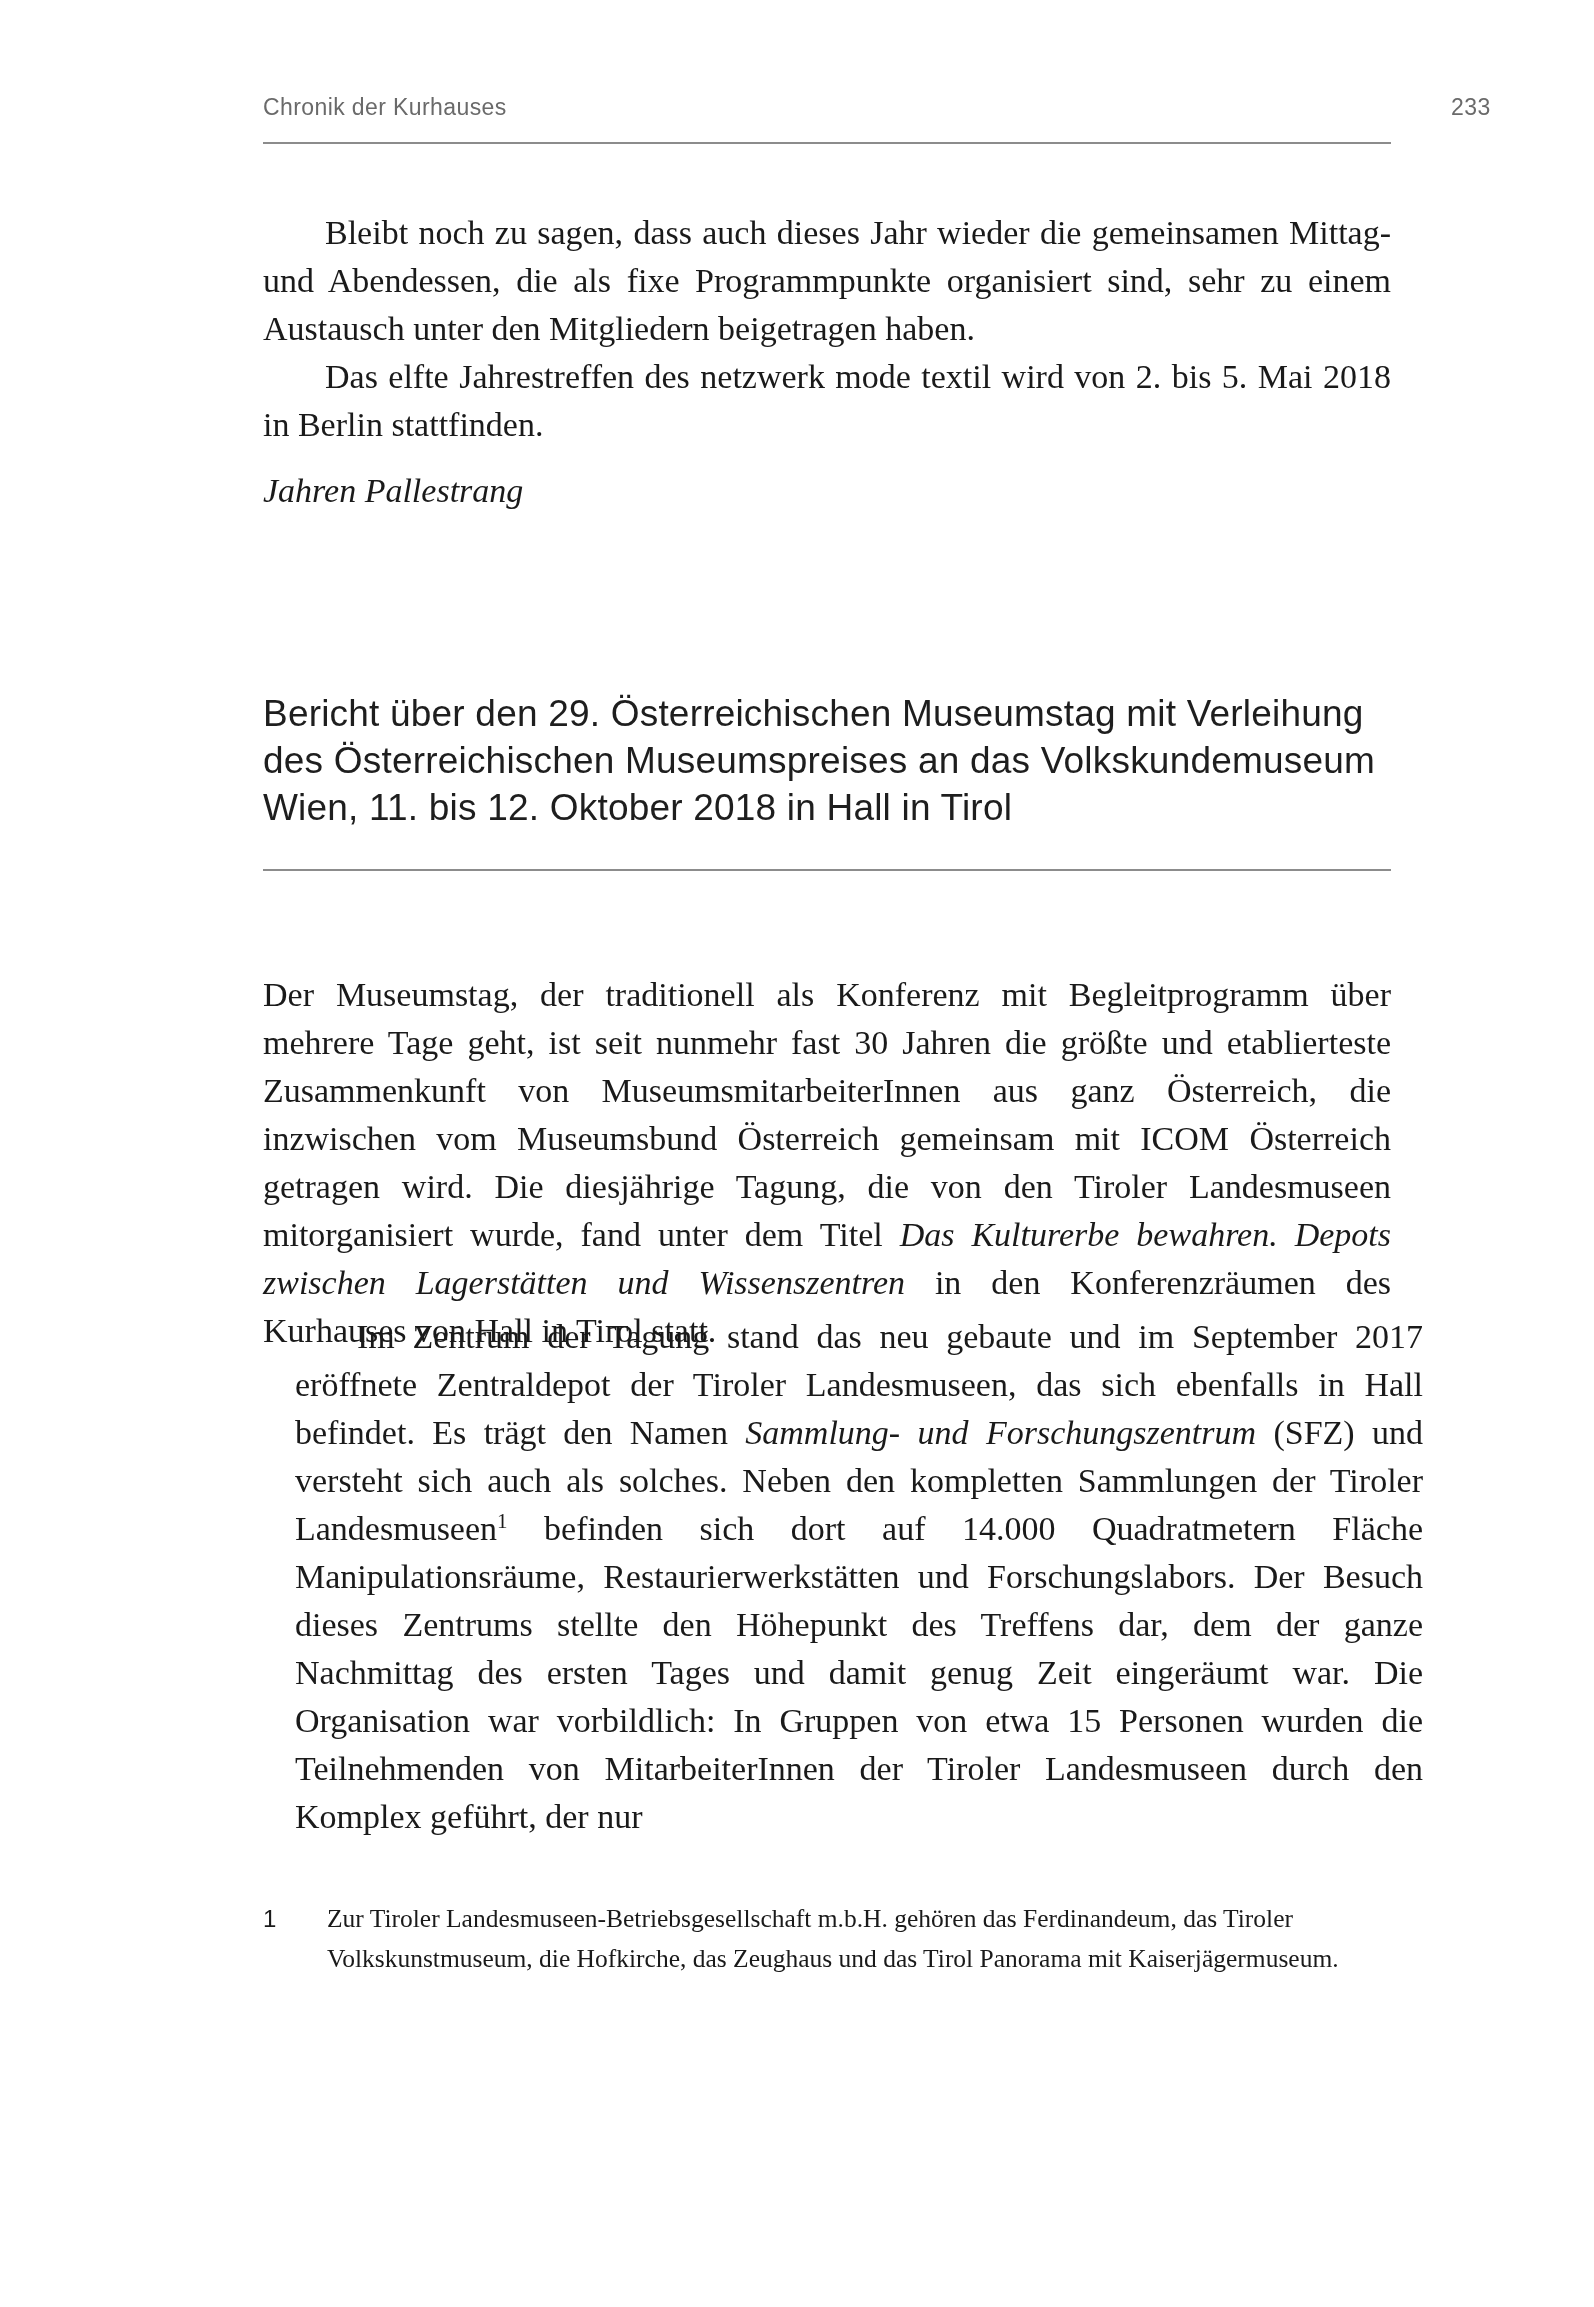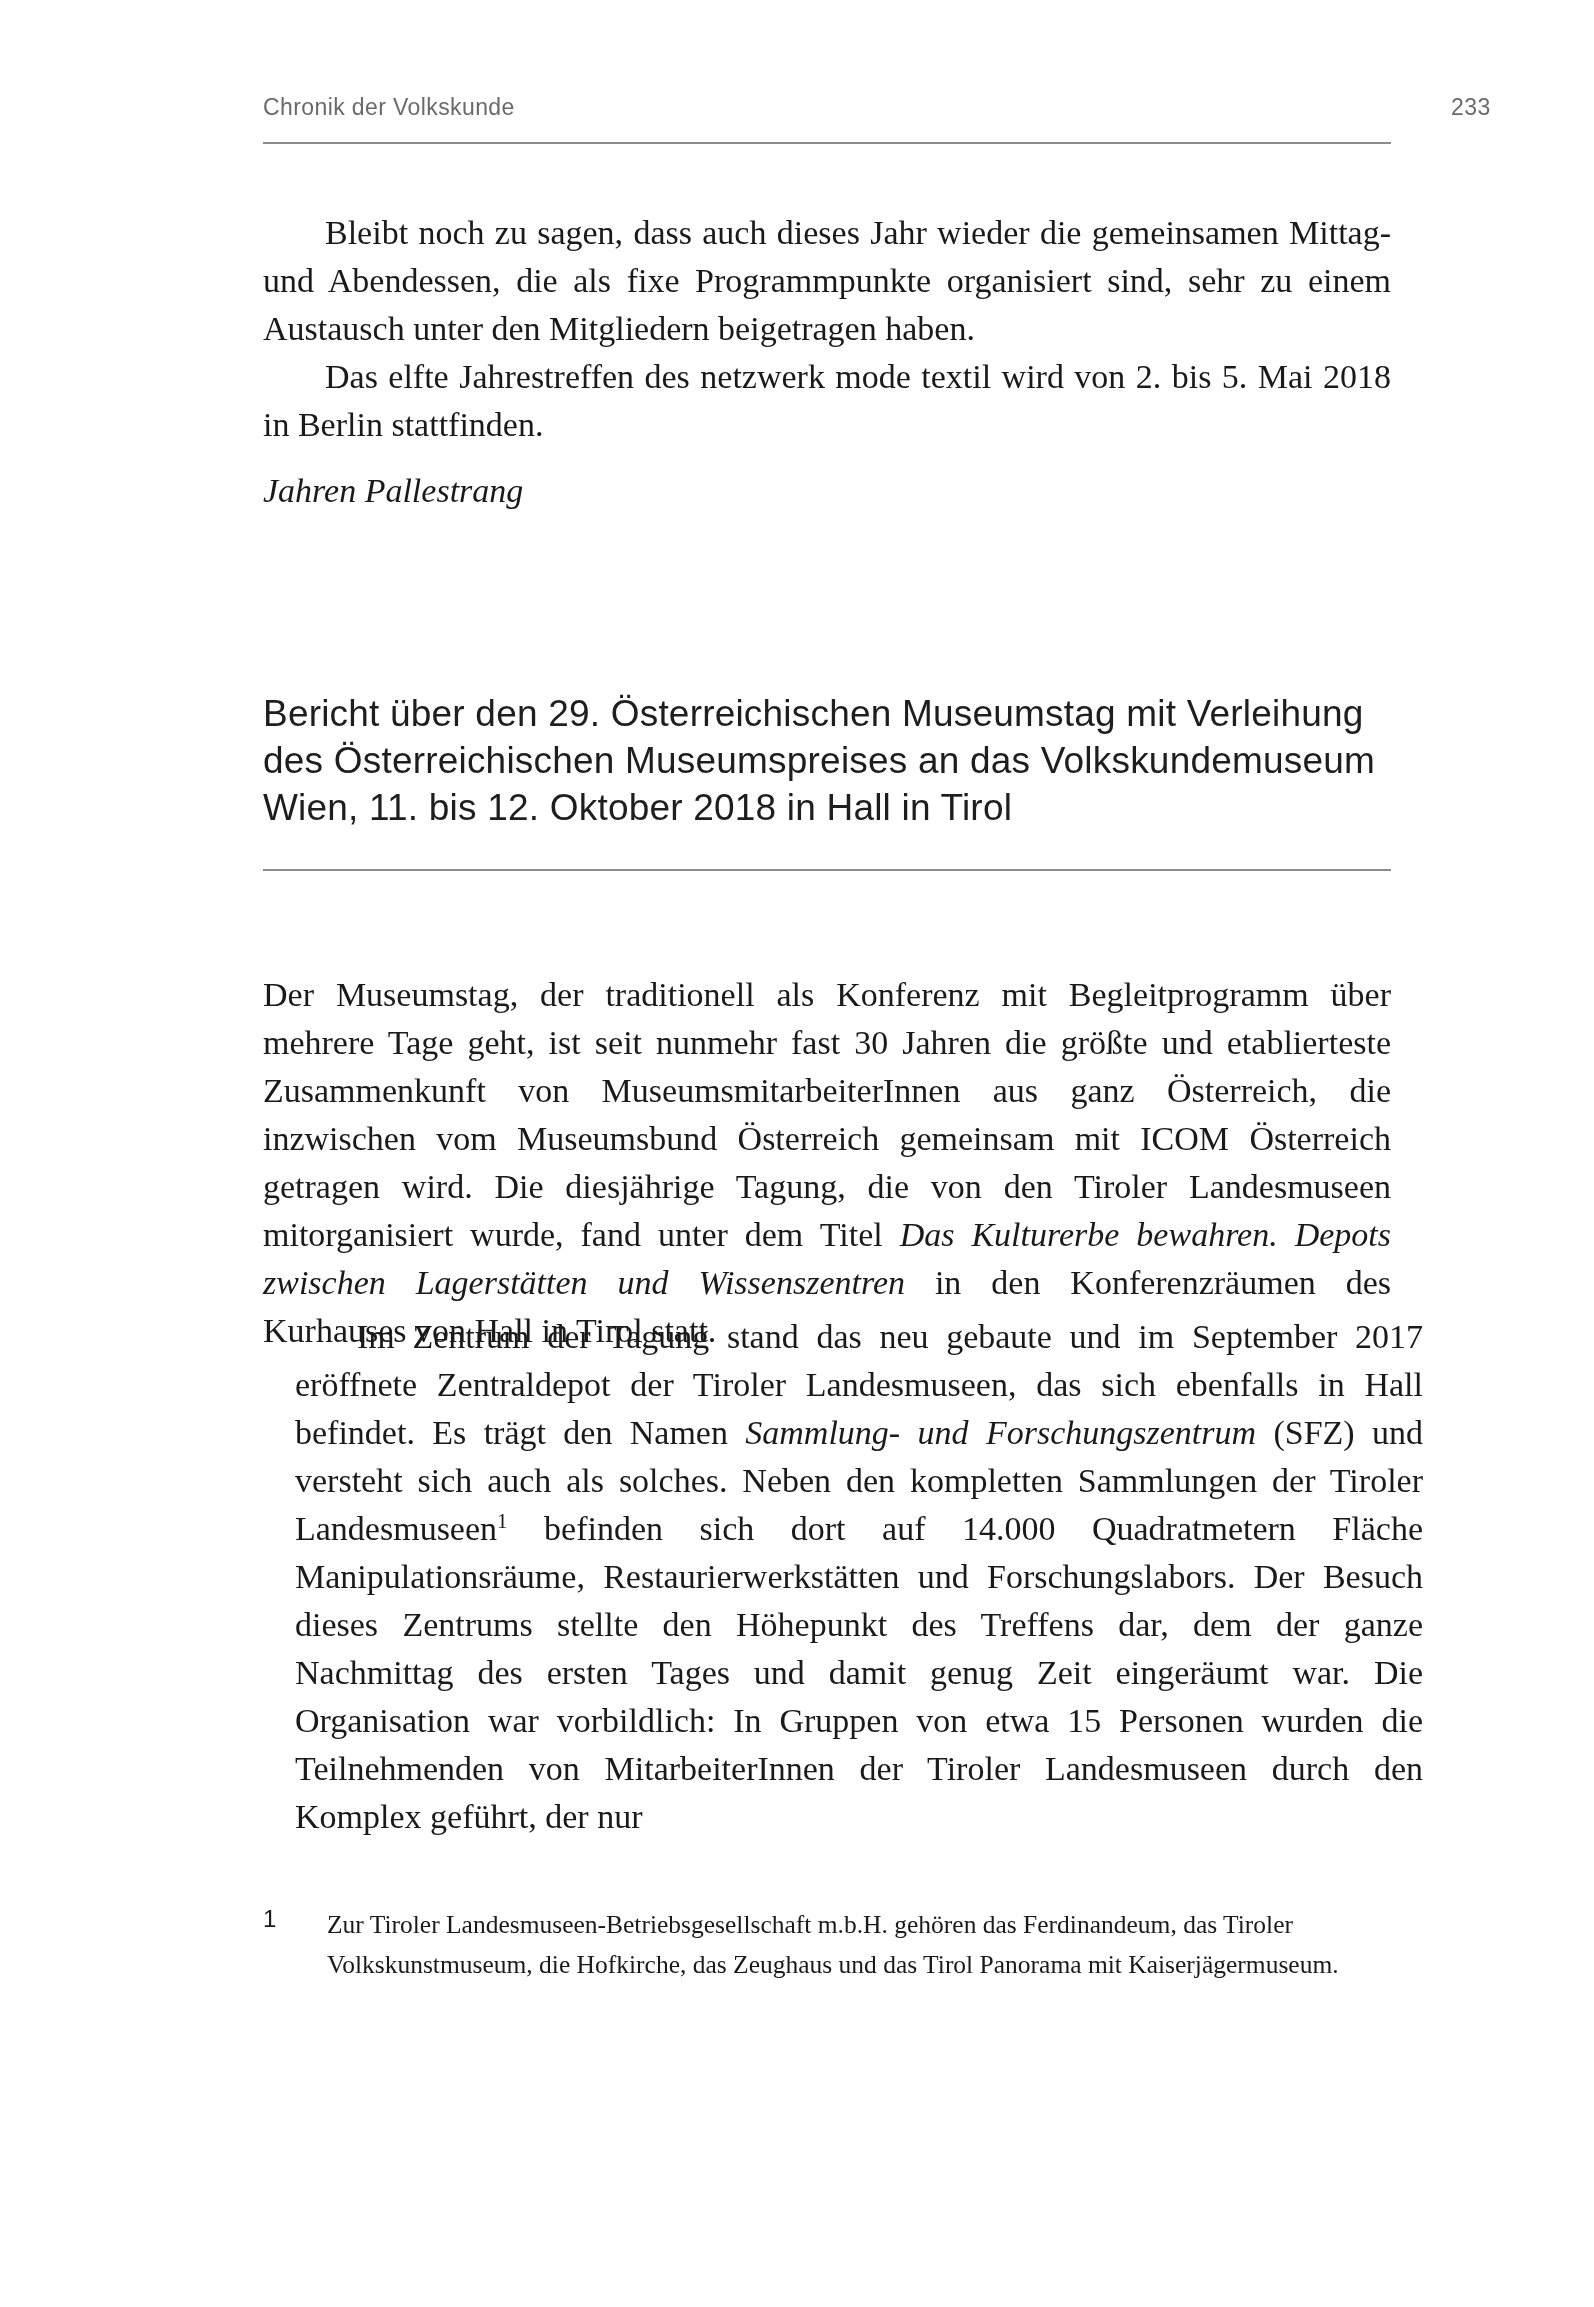--- a/index.html
+++ b/index.html
@@ -14,29 +14,29 @@
     .serif p { margin: 0; }
     .indent { text-indent: 62px; }
     .author { position: absolute; left: 0; top: 472px; font-family: "Liberation Serif", serif; font-style: italic; font-size: 34px; }
     .section-title { position: absolute; left: 0; top: 690px; width: 1128px; font-family: "Liberation Sans", sans-serif; font-size: 37px; line-height: 47px; color: #1e1e1e; letter-spacing: 0.2px; }
     .section-rule { position: absolute; left: 0; top: 869px; width: 1128px; height: 1.6px; background: #8c8c8c; }
     .block2 { position: absolute; left: 0; top: 927px; width: 1128px; margin-top: 44px; }
     .block3 { position: absolute; left: 0; top: 1313px; width: 1128px; margin-left: 32px; }
     .fn-ref { font-size: 21px; vertical-align: super; line-height: 0; }
     .footnote { position: absolute; left: 0; top: 1899px; width: 1128px; font-family: "Liberation Serif", serif; font-size: 25.5px; line-height: 40px; }
     .footnote .fn-num { position: absolute; left: 0; top: 0; font-family: "Liberation Sans", sans-serif; font-size: 24px; }
-    .footnote .fn-text { position: absolute; left: 64px; top: 0; width: 1065px; margin-top: 6px; }
+    .footnote .fn-text { position: absolute; left: 64px; top: 0; width: 1065px; }
   </style>
 </head>
 <body>
 
 <div class="page">
 
   <div class="running-head">
-    <span class="title">Chronik der Volkskunde</span>
+    <span class="title">Chronik der Kurhauses</span>
     <span class="pagenum">233</span>
   </div>
   <div class="head-rule"></div>
 
   <div class="block1 serif">
     <p class="indent">Bleibt noch zu sagen, dass auch dieses Jahr wieder die gemeinsamen Mittag- und Abendessen, die als fixe Programmpunkte organisiert sind, sehr zu einem Austausch unter den Mitgliedern beigetragen haben.</p>
     <p class="indent">Das elfte Jahrestreffen des netzwerk mode textil wird von 2. bis 5. Mai 2018 in Berlin stattfinden.</p>
   </div>
 
   <div class="author">Jahren Pallestrang</div>

